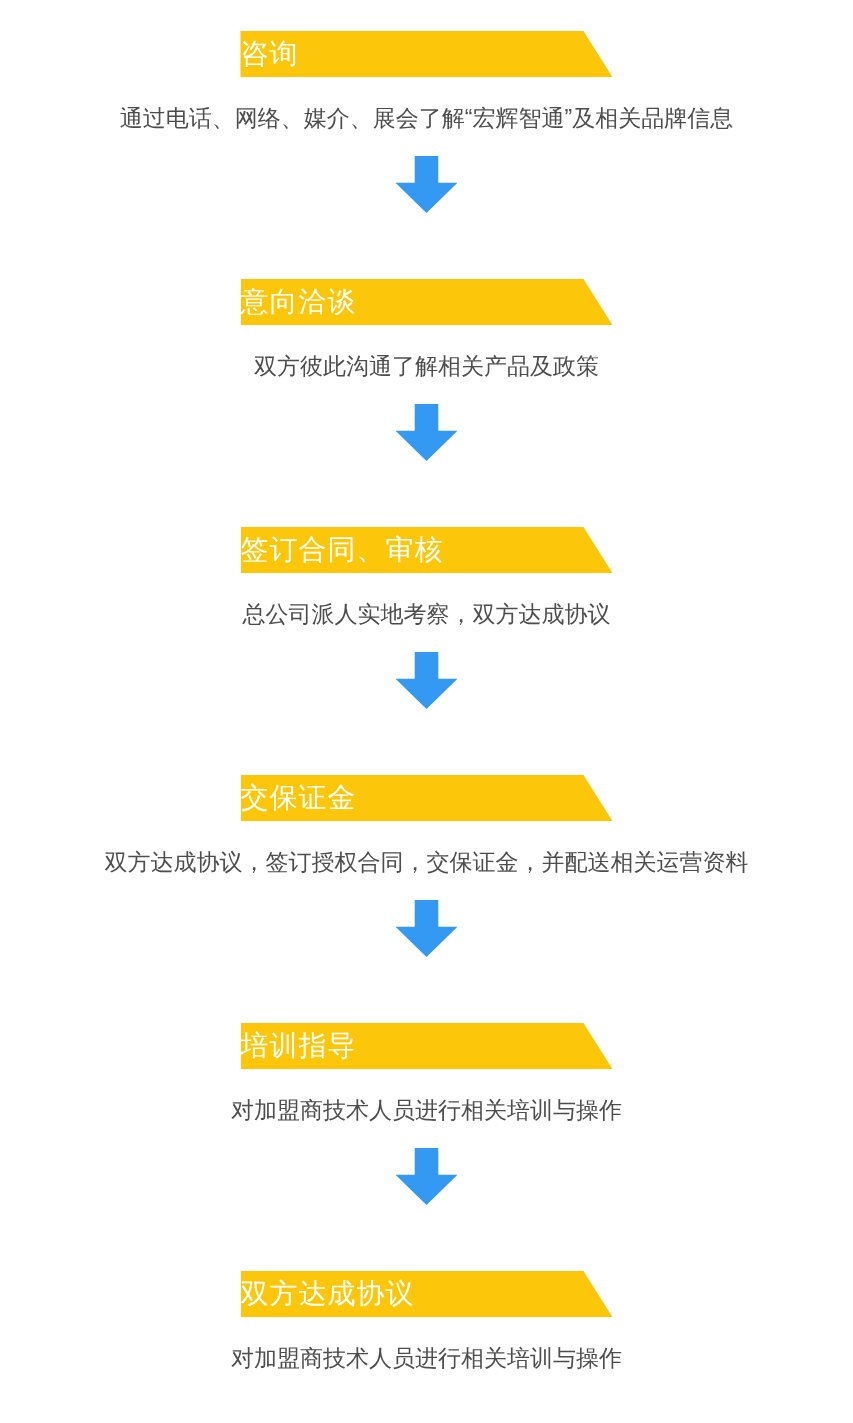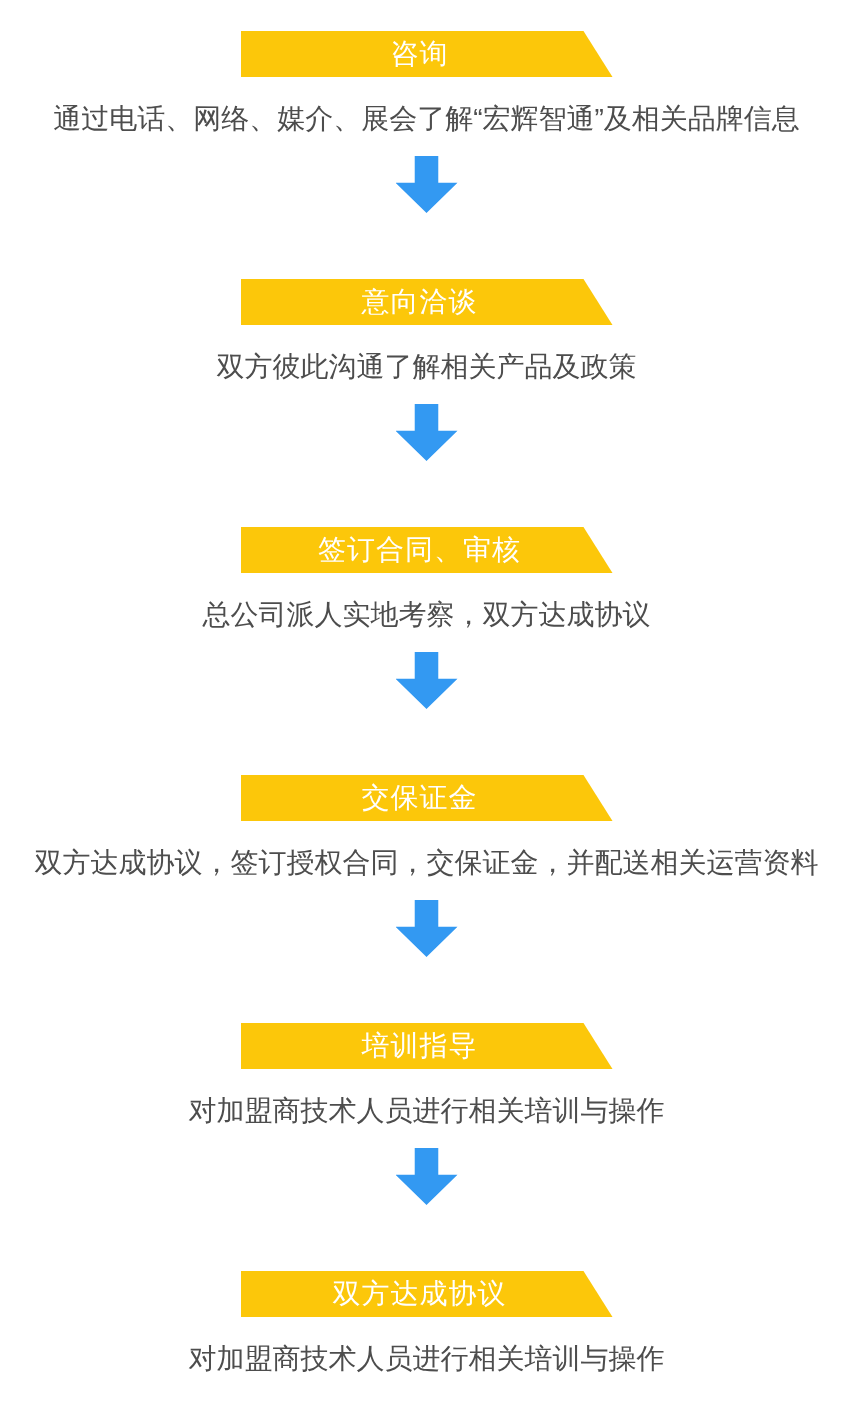--- a/index.html
+++ b/index.html
@@ -27,33 +27,33 @@
     flex-direction: column;
     align-items: center;
   }
   .banner {
     width: 372px;
     height: 46px;
     background: #fcc70a;
     clip-path: polygon(0 0, 92.2% 0, 100% 100%, 0 100%);
     display: flex;
     align-items: center;
-    justify-content: center;
+    justify-content: flex-start;
   }
   .banner-title {
     color: #ffffff;
     font-size: 28px;
     line-height: 46px;
     letter-spacing: 1px;
     
     padding-right: 14px;
   }
   .desc {
     margin: 25px 0 0 0;
-    font-size: 28px;
+    font-size: 23px;
     line-height: 33px;
     color: #4d4d4d;
     font-weight: 400;
     text-align: left;
     white-space: nowrap;
   }
   .arrow {
     width: 62px;
     height: 57px;
     margin-top: 21px;

